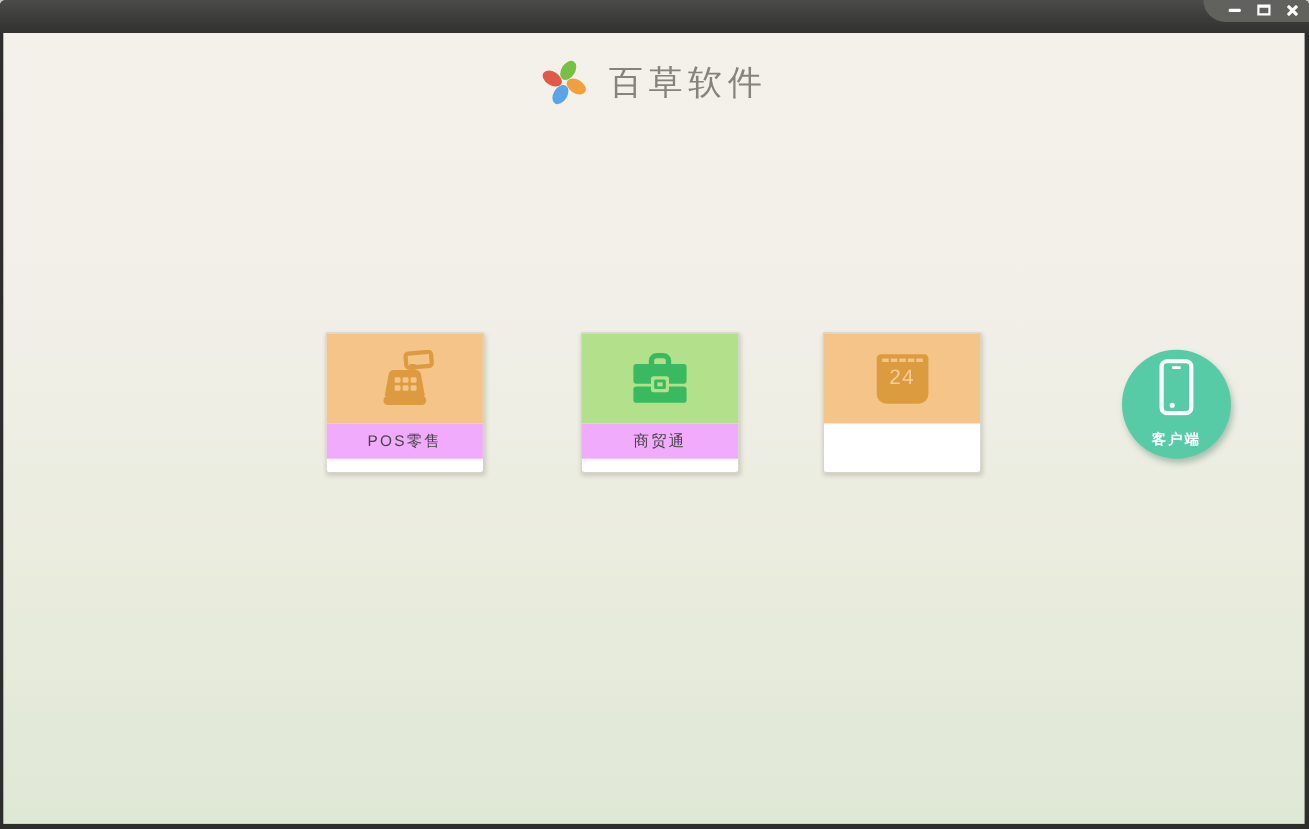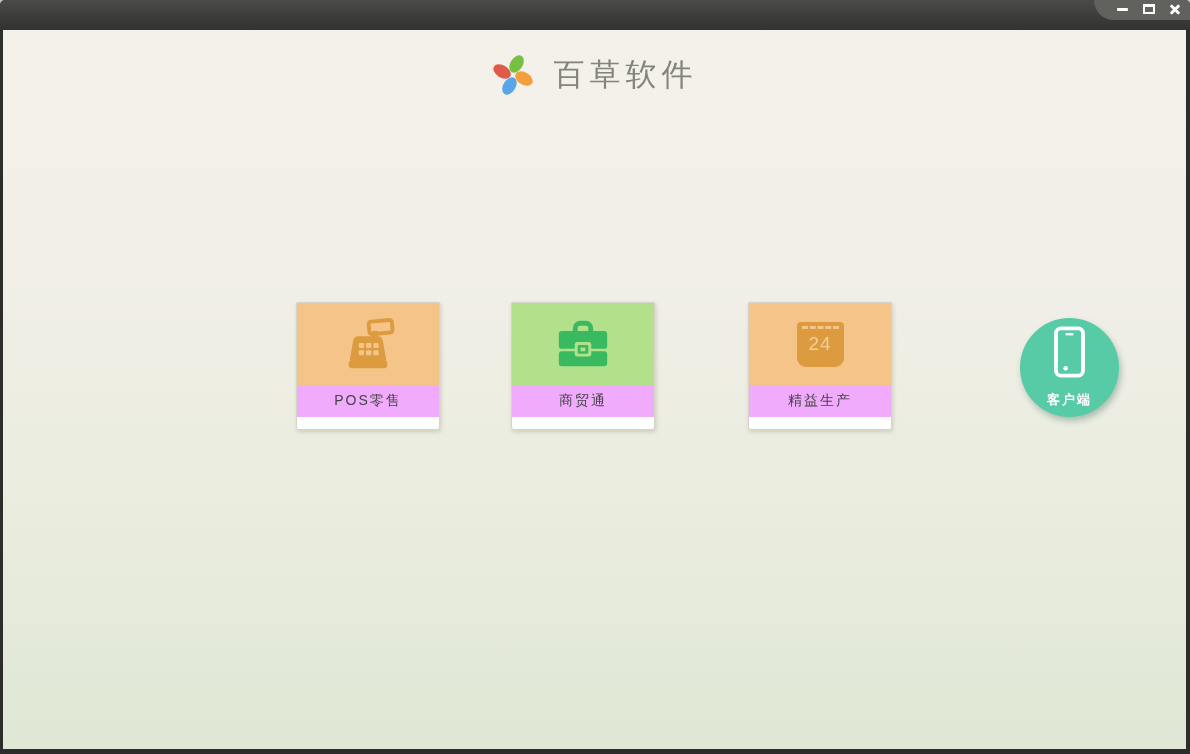--- a/index.html
+++ b/index.html
@@ -56,21 +56,21 @@
     box-shadow:1px 2px 4px rgba(90,90,70,0.22);cursor:pointer;
   }
   .card .tile{height:82px;display:flex;align-items:center;justify-content:center;}
   .tile-orange{background:#f5c489;}
   .tile-green{background:#b3e08a;}
   .card .label{
     height:32px;display:flex;align-items:center;justify-content:center;
     font-size:14px;color:#454545;letter-spacing:2px;background:#f0abfc;
   }
   .card-pos{left:293px;}
-  .card-trade{left:508px;}
+  .card-trade{left:525px;}
   .card-lean{left:745px;}
 
   
   .calendar{position:relative;width:47px;height:45px;background:#dd9b3f;border-radius:4px 4px 9px 9px;}
   .calendar .dash{position:absolute;top:4px;left:5px;right:5px;border-top:3px dashed #f5c489;}
   .calendar .day{
     position:absolute;top:11px;left:0;width:100%;text-align:center;
     font-size:19px;color:#f3cd9b;letter-spacing:1px;
   }
 
@@ -146,21 +146,20 @@
       <div class="label">商贸通</div>
     </div>
 
     <div class="card card-lean">
       <div class="tile tile-orange">
         <div class="calendar">
           <div class="dash"></div>
           <div class="day">24</div>
         </div>
       </div>
-      <div class="label">精益生产</div>
     </div>
 
     <div class="client-circle">
       <svg width="33" height="52" viewBox="0 0 34 54">
         <rect x="3" y="2.5" width="28" height="49" rx="5" fill="none" stroke="#ffffff" stroke-width="4"></rect>
         <line x1="13" y1="8.5" x2="21" y2="8.5" stroke="#ffffff" stroke-width="2.5"></line>
         <circle cx="13" cy="44" r="2.4" fill="#ffffff"></circle>
       </svg>
       <div class="client-label">客户端</div>
     </div>

